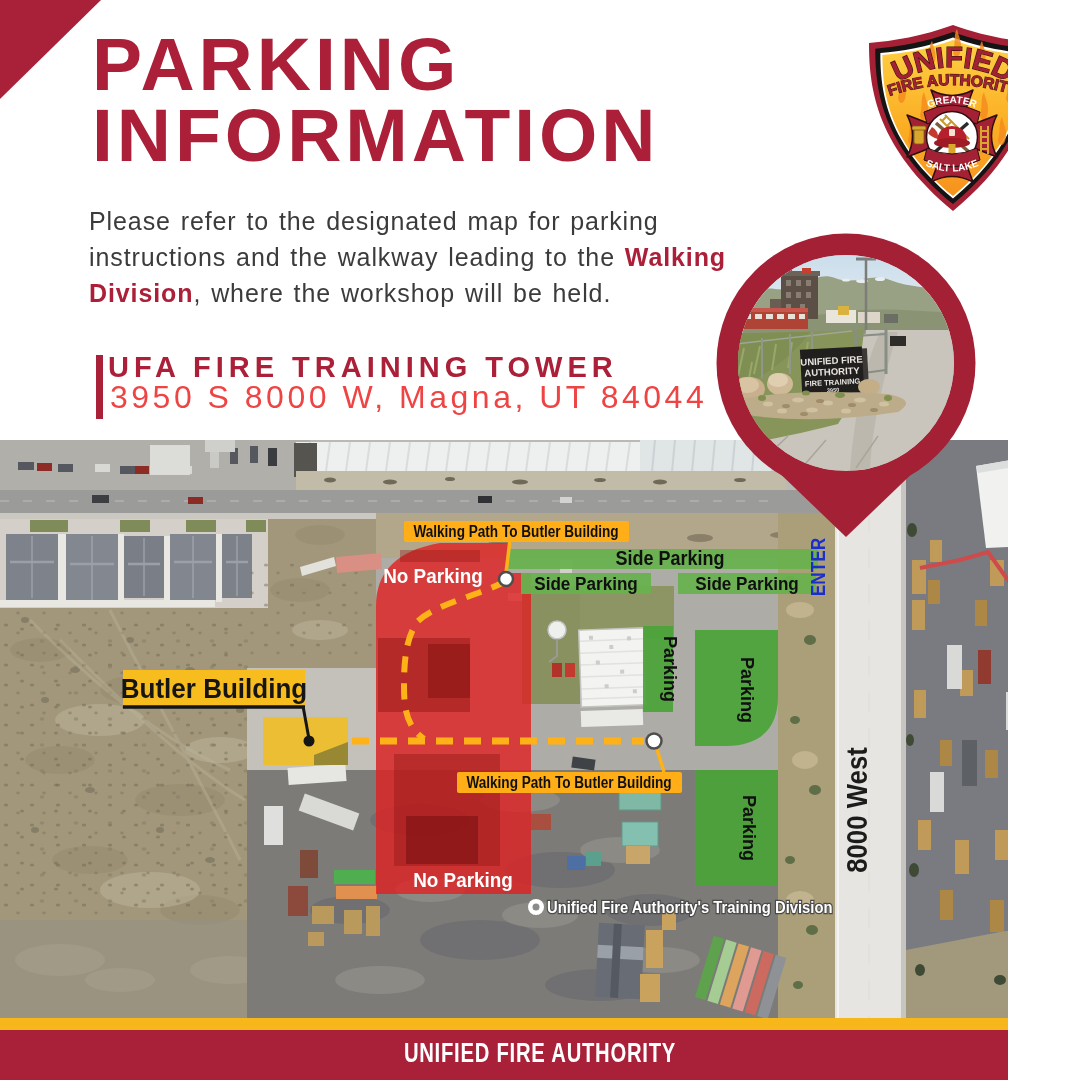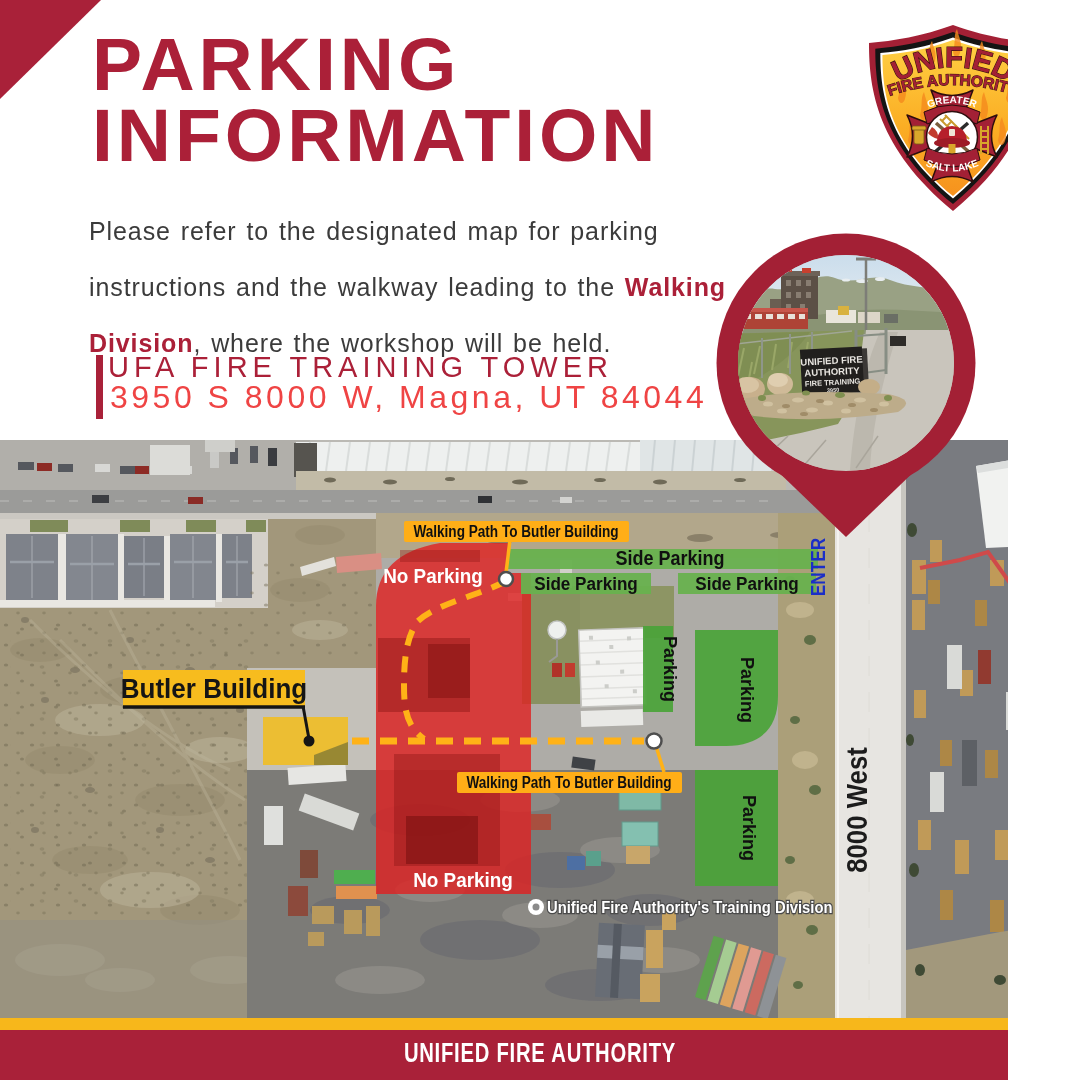--- a/index.html
+++ b/index.html
@@ -11,25 +11,25 @@
 </head>
 <body>
 <div class="page">
 
 <svg class="abs" style="left:0;top:0;" width="110" height="105" viewBox="0 0 110 105">
       <polygon points="0,0 101,0 0,99" fill="#A92139"></polygon>
     </svg>
 
 <div class="abs crimson" style="left:92px;top:29px;font-size:75px;font-weight:bold;line-height:71px;letter-spacing:4px;">PARKING<br>INFORMATION</div>
 
-<div class="abs" style="left:89px;top:203px;font-size:25px;line-height:56px;color:#3b3b3b;letter-spacing:0.9px;word-spacing:2px;">Please refer to the designated map for parking<br>instructions and the walkway leading to the <b class="crimson">Walking</b><br><b class="crimson">Division</b>, where the workshop will be held.</div>
+<div class="abs" style="left:89px;top:203px;font-size:25px;line-height:36px;color:#3b3b3b;letter-spacing:0.9px;word-spacing:2px;">Please refer to the designated map for parking<br>instructions and the walkway leading to the <b class="crimson">Walking</b><br><b class="crimson">Division</b>, where the workshop will be held.</div>
 
 <div class="abs" style="left:96px;top:355px;width:7px;height:64px;background:#A92139;"></div>
 
-<div class="abs crimson" style="left:108px;top:351px;font-size:29px;font-weight:normal;letter-spacing:5px;">UFA FIRE TRAINING TOWER</div>
+<div class="abs crimson" style="left:108px;top:351px;font-size:29px;font-weight:bold;letter-spacing:5px;">UFA FIRE TRAINING TOWER</div>
 
 <div class="abs" style="left:110px;top:379px;font-size:32px;color:#ef4444;letter-spacing:3.5px;">3950 S 8000 W, Magna, UT 84044</div>
 
 <svg class="abs" style="left:0;top:440px;" width="1080" height="578" viewBox="0 0 1080 578">
 
   <rect x="0" y="0" width="1080" height="578" fill="#a2977b"></rect>
   <defs>
     <pattern id="specks" width="26" height="20" patternUnits="userSpaceOnUse">
       <ellipse cx="6" cy="5" rx="2.2" ry="1.6" fill="#6f6852"></ellipse>
       <ellipse cx="18" cy="13" rx="1.8" ry="1.4" fill="#7a7259"></ellipse>

